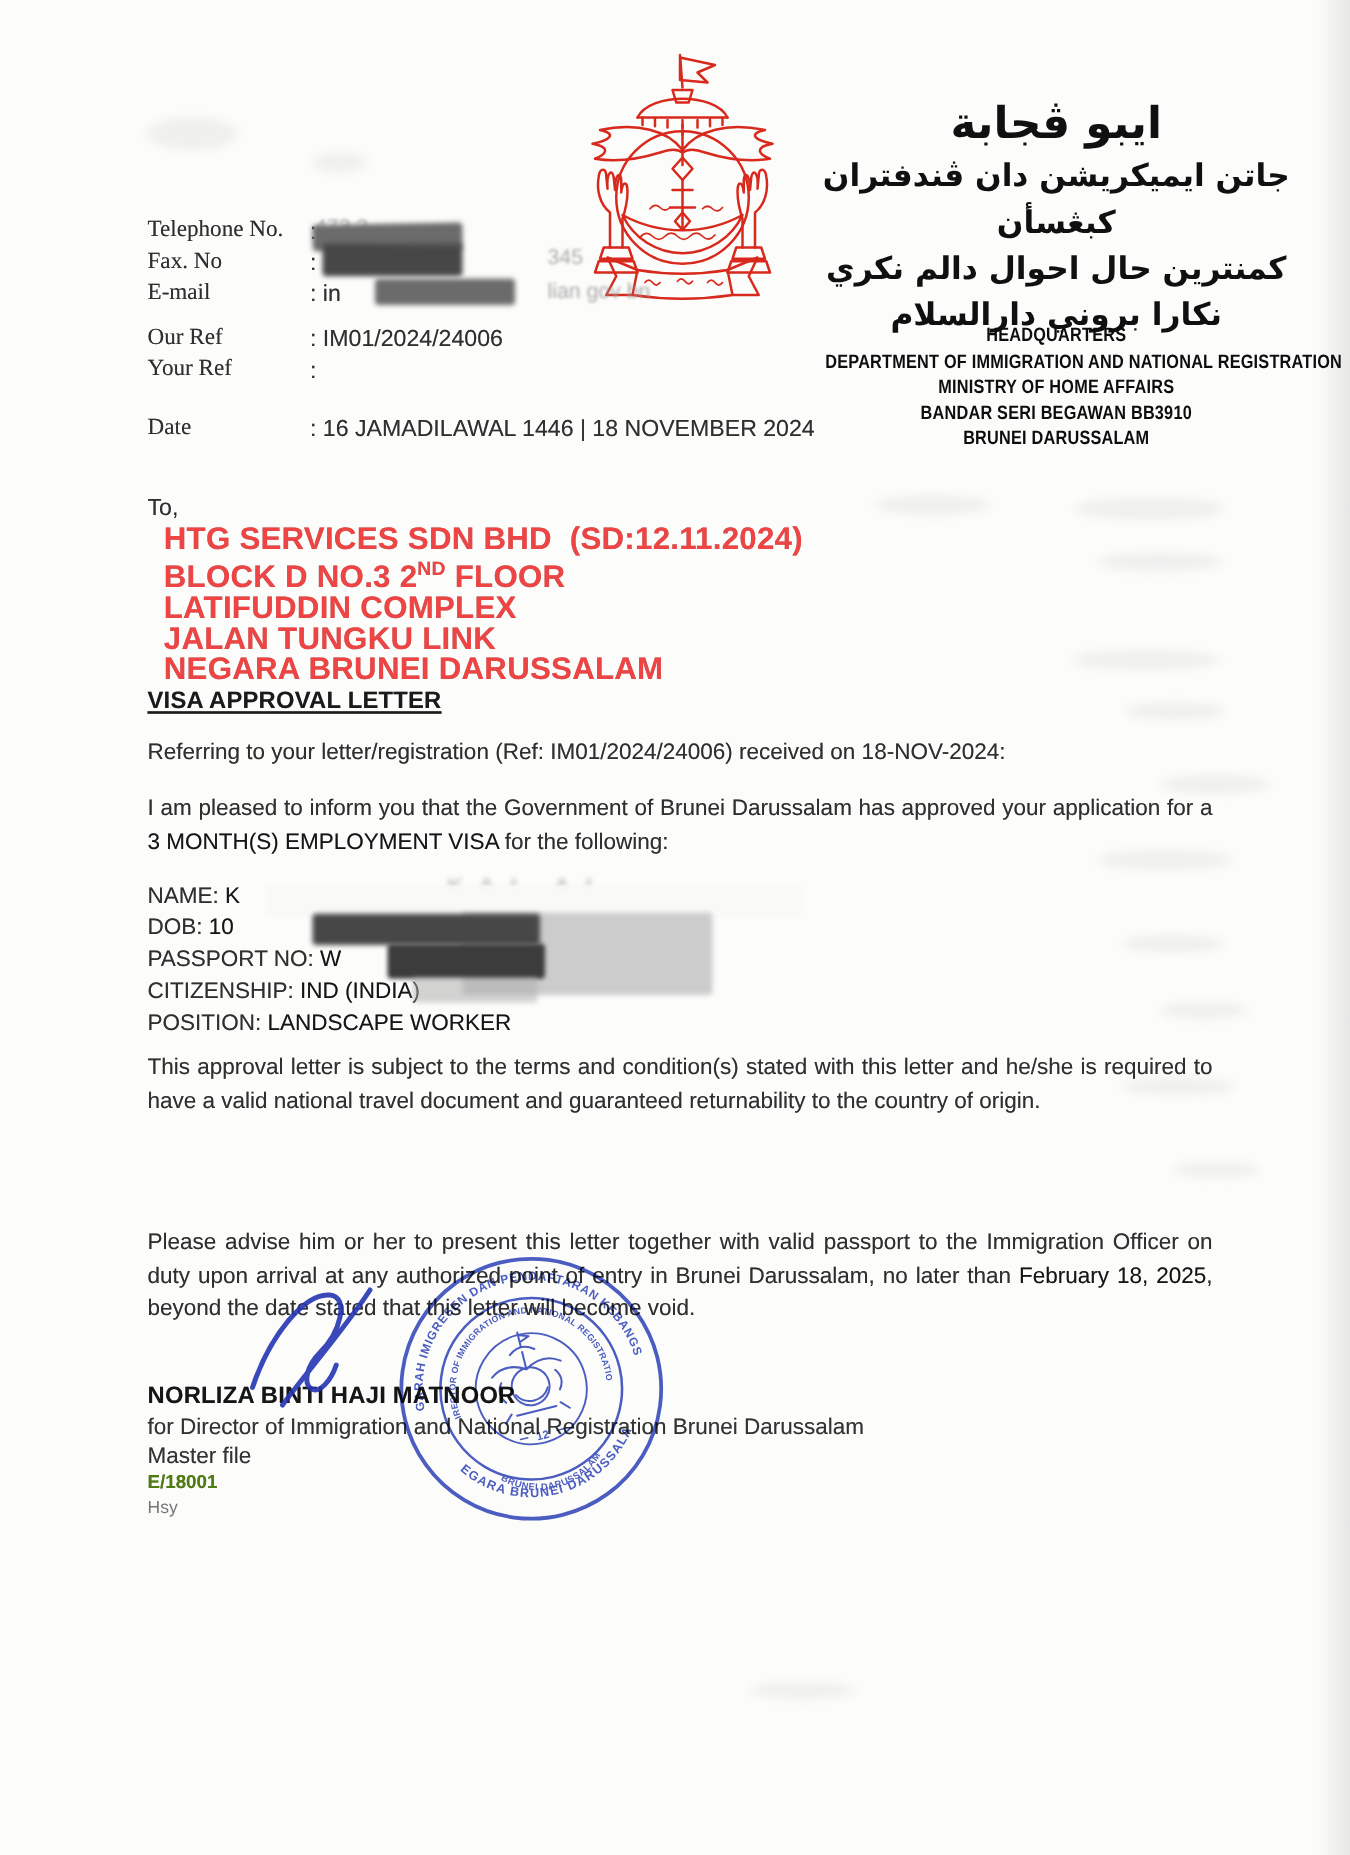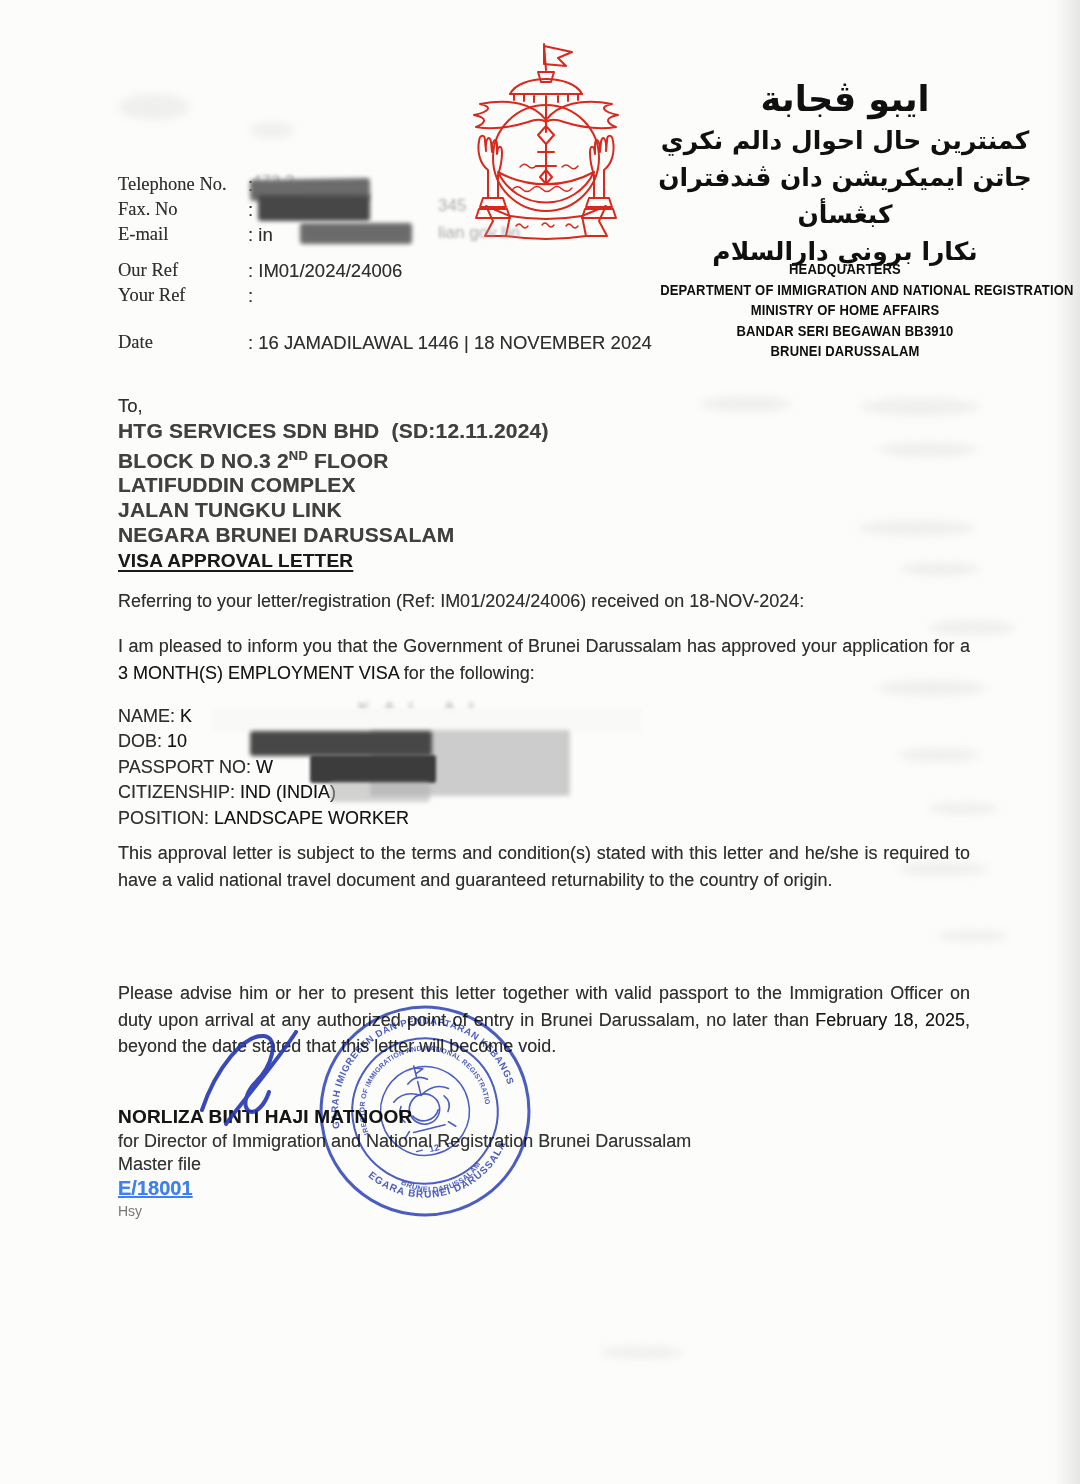--- a/index.html
+++ b/index.html
@@ -19,32 +19,32 @@
   .lbl{width:130px;font-family:Liberation Serif, serif;}
   .jawi{direction:rtl;text-align:center;font-family:"DejaVu Sans",sans-serif;color:#101010;}
   .jawi1{font-size:35px;font-weight:bold;line-height:46px;}
   .jawi-line{font-size:25px;font-weight:bold;line-height:37px;}
   .hq{text-align:center;}
   .hq-line{font-weight:bold;font-size:15.5px;line-height:20.6px;color:#0d0d0d;
     transform:scaleX(.84);transform-origin:50% 50%;white-space:nowrap;letter-spacing:.2px;}
 
   
   .addr-to{font-size:18.5px;line-height:24.8px;}
-  .addr-line{font-weight:bold;font-size:21px;line-height:24.8px;letter-spacing:.2px;color:#404040;}
+  .addr-line{font-weight:bold;font-size:25px;line-height:24.8px;letter-spacing:.2px;color:#ef4444;margin-left:13px;}
   .addr-line sup{font-size:.62em;}
   .subject{font-weight:bold;font-size:19px;color:#1a1a1a;letter-spacing:.2px;
     text-decoration:underline;text-decoration-thickness:2px;text-underline-offset:3px;}
   .body-par{font-size:18px;line-height:26.5px;text-align:justify;width:852px;color:var(--ink);}
   .b{font-weight:normal;color:var(--ink-bold);}
   .detail-line{font-size:18px;line-height:25.4px;}
 
   
   .sig-name{font-weight:bold;font-size:19px;color:#161616;letter-spacing:.2px;}
   .sig-line{font-size:18px;color:#333;}
-  .sig-file{font-weight:bold;font-size:20px;color:#3b82f6;text-decoration:underline;}
+  .sig-file{font-weight:bold;font-size:15px;color:#4d7c0f;}
   .sig-initials{font-size:14px;color:#777;}
 
   
   .ghost{position:absolute;color:var(--ghost-gray);filter:blur(1.4px);opacity:.85;
     font-size:17px;white-space:nowrap;}
   .redact{position:absolute;filter:blur(2px);border-radius:3px;}
   .bleed{position:absolute;background:#8e8e8e;opacity:.11;filter:blur(4px);border-radius:50%;}
   .edge-shade{position:absolute;right:0;top:0;width:26px;height:100%;
     background:linear-gradient(to left,rgba(120,120,120,.16),rgba(120,120,120,0));}
 
@@ -123,22 +123,22 @@
 
   <span class="ghost" style="left:252px;top:172px;">473 2</span>
   <div class="redact" style="left:250px;top:179px;width:120px;height:21px;background:var(--redact-mid);transform:rotate(-1deg);"></div>
   <div class="redact" style="left:258px;top:195px;width:112px;height:26px;background:var(--redact-dark);"></div>
   <span class="ghost" style="left:438px;top:196px;">345</span>
   <div class="redact" style="left:300px;top:223px;width:112px;height:21px;background:var(--redact-mid);"></div>
   <span class="ghost" style="left:438px;top:223px;">lian gov bn</span>
 
   <div class="abs jawi" style="left:630px;top:76px;width:430px;">
     <div class="jawi1">ايبو ڤجابة</div>
+    <div class="jawi-line">جاتن ايميكريشن دان ڤندفتران كبڠسأن</div>
     <div class="jawi-line">كمنترين حال احوال دالم نكري</div>
-    <div class="jawi-line">جاتن ايميكريشن دان ڤندفتران كبڠسأن</div>
     <div class="jawi-line">نكارا بروني دارالسلام</div>
   </div>
 
   <div class="abs hq" style="left:625px;top:259px;width:440px;">
     <div class="hq-line">HEADQUARTERS</div>
     <div class="hq-line">DEPARTMENT OF IMMIGRATION AND NATIONAL REGISTRATION</div>
     <div class="hq-line">MINISTRY OF HOME AFFAIRS</div>
     <div class="hq-line">BANDAR SERI BEGAWAN BB3910</div>
     <div class="hq-line">BRUNEI DARUSSALAM</div>
   </div>

